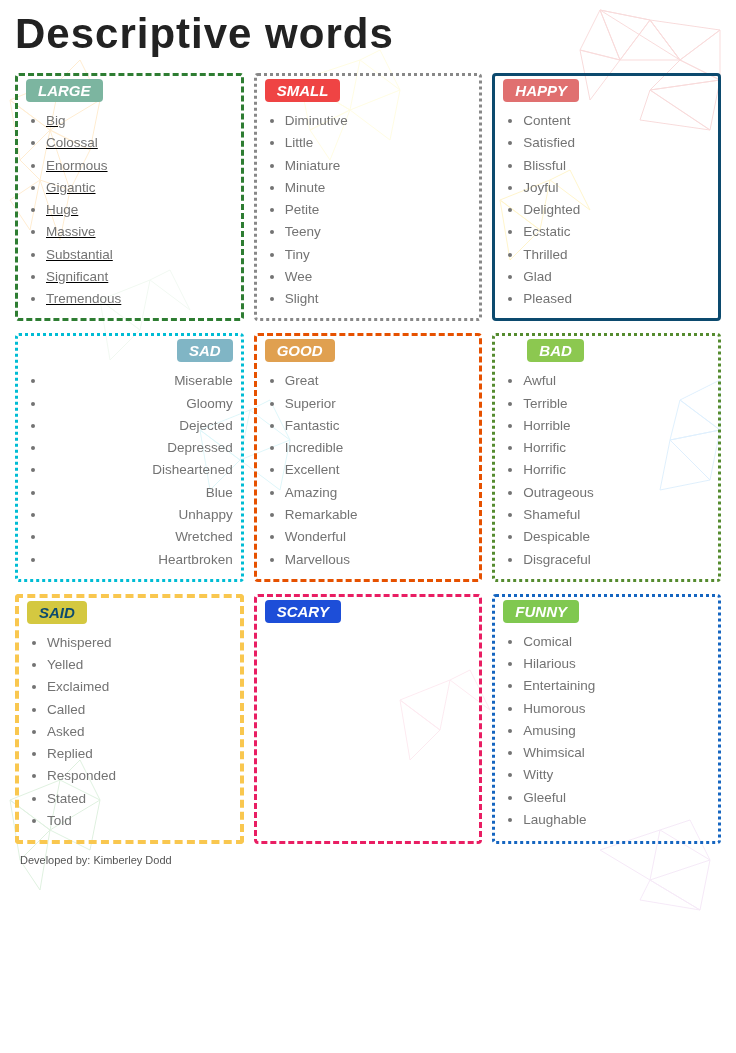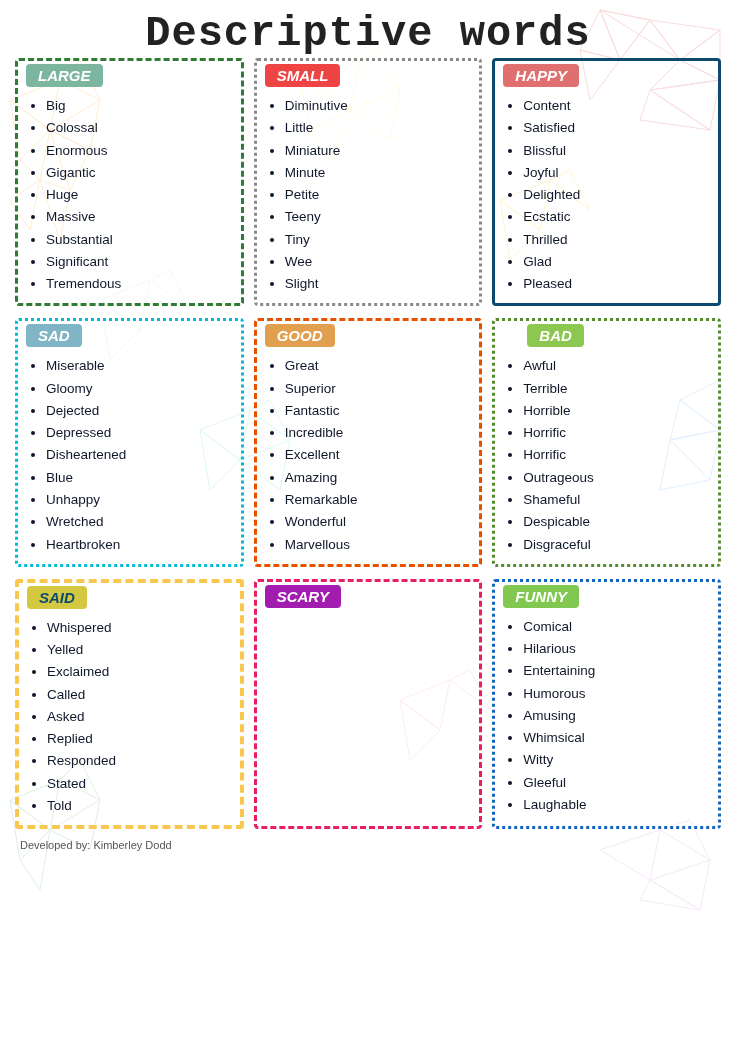--- a/index.html
+++ b/index.html
@@ -19,45 +19,46 @@
       z-index: 0;
     }
 
     .content {
       position: relative;
       z-index: 1;
       padding: 10px 15px 20px 15px;
     }
 
     .main-title {
-      text-align: center;
-      font-family: Liberation Mono, monospace;
+      text-align: left;
+      font-family: Liberation Sans, sans-serif;
       font-size: 42px;
       font-weight: bold;
       color: #222;
+      margin-bottom: 15px;
       letter-spacing: 1px;
     }
 
     .grid {
       display: grid;
       grid-template-columns: 1fr 1fr 1fr;
       gap: 12px 10px;
     }
 
     .word-box {
       position: relative;
       padding: 5px 8px 8px 8px;
       border: 3px dashed #999;
       border-radius: 4px;
     }
 
-    .word-box-large { border: 3px dashed #4caf50; border-color: #2e7d32; }
+    .word-box-large { border: 3px dashed #4caf50; border-color: #2e7d32; text-decoration: underline; }
     .word-box-small { border: 3px dotted #888; border-style: dotted; }
     .word-box-happy { border: 3px solid #0c4a6e; }
-    .word-box-sad { border: 3px dotted #00bcd4; }
+    .word-box-sad { border: 3px dotted #00bcd4; text-align: right; }
     .word-box-good { border: 3px dashed #e65100; }
     .word-box-bad { border: 3px dotted #558b2f; }
     .word-box-said { border: 3px dashed #f9c74f; border-width: 4px; }
     .word-box-scary { border: 3px dashed #e91e63; border-width: 3px; }
     .word-box-funny { border: 3px dotted #1565c0; }
 
     .box-label {
       display: inline-block;
       padding: 3px 12px;
       font-style: italic;
@@ -70,28 +71,28 @@
       top: -2px;
     }
 
     .label-large { background: #7cb5a0; }
     .label-small { background: #ef4444; }
     .label-happy { background: #e07070; }
     .label-sad { background: #80b5c5; }
     .label-good { background: #e0a050; }
     .label-bad { background: #8cc850; margin-left: 24px; }
     .label-said { background: #d4c840; color: #0c4a6e; }
-    .label-scary { background: #a21caf; font-style: italic; }
+    .label-scary { background: #1d4ed8; font-style: italic; }
     .label-funny { background: #80c850; }
 
     .word-list {
       list-style: disc;
       padding-left: 20px;
       font-size: 13.5px;
-      color: #0f172a;
+      color: #737373;
       line-height: 1.65;
     }
 
     .footer {
       margin-top: 10px;
       font-size: 11px;
       color: #555;
       padding-left: 5px;
     }
 

